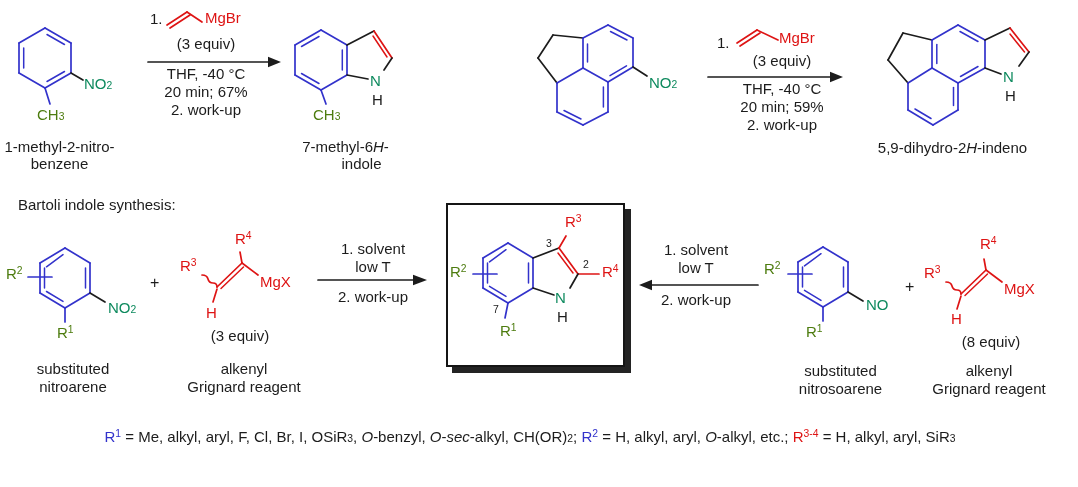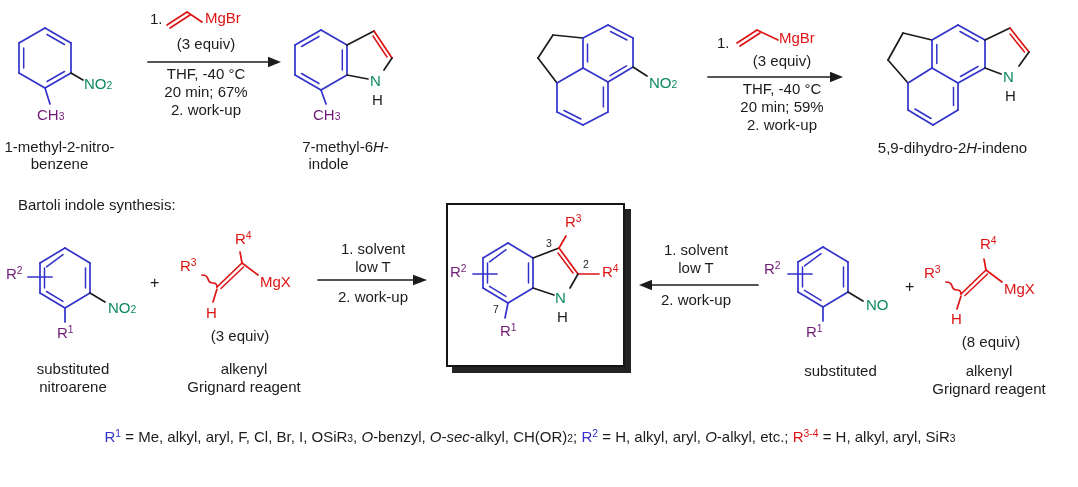--- a/index.html
+++ b/index.html
@@ -1,20 +1,20 @@
 <!DOCTYPE html>
 <html><head>
 <meta charset="utf-8">
 <style>
   html,body{margin:0;padding:0;background:#fff}
   .page{position:relative;width:1078px;height:487px;background:#ffffff;overflow:hidden;
         font-family:"Liberation Sans","DejaVu Sans",sans-serif;font-size:15px;color:#1c1c1c}
   .abs{position:absolute;white-space:nowrap;line-height:1.12}
   .ctr{text-align:center}
-  .blue{color:#701a75}
+  .blue{color:#4d7c0f}
   .red{color:#de1414}
   .green{color:#0e8a5e}
   .b{color:#3232cb}
   .r{color:#de1414}
   .i{font-style:italic}
   .u{text-decoration:underline}
   .sb{font-size:69%}
   .sp{font-size:69%;vertical-align:0.5em}
   .sm{font-size:10.5px}
   .plus{font-size:16px}
@@ -233,21 +233,21 @@
   <span class="abs" style="left:150px;top:11px">1.</span>
   <span class="abs red" style="left:205px;top:10px">MgBr</span>
   <div class="abs ctr" style="left:151px;top:36px;width:110px">(3 equiv)</div>
   <div class="abs ctr" style="left:151px;top:66px;width:110px">THF, -40 °C</div>
   <div class="abs ctr" style="left:151px;top:84px;width:110px">20 min; 67%</div>
   <div class="abs ctr" style="left:151px;top:102px;width:110px">2. work-up</div>
   <span class="abs blue" style="left:313px;top:107px"><span>CH</span><span class="sb">3</span></span>
   <span class="abs green" style="left:370px;top:73px">N</span>
   <span class="abs" style="left:372px;top:92px">H</span>
   <div class="abs ctr" style="left:288px;top:139px;width:115px"><span>7-methyl-6</span><span class="i">H</span><span>-</span></div>
-  <div class="abs ctr" style="left:271px;top:156px;width:115px">indole</div>
+  <div class="abs ctr" style="left:304px;top:156px;width:115px">indole</div>
 
   <span class="abs green" style="left:649px;top:75px"><span>NO</span><span class="sb">2</span></span>
   <span class="abs" style="left:717px;top:35px">1.</span>
   <span class="abs red" style="left:779px;top:30px">MgBr</span>
   <div class="abs ctr" style="left:722px;top:53px;width:120px">(3 equiv)</div>
   <div class="abs ctr" style="left:722px;top:81px;width:120px">THF, -40 °C</div>
   <div class="abs ctr" style="left:722px;top:99px;width:120px">20 min; 59%</div>
   <div class="abs ctr" style="left:722px;top:117px;width:120px">2. work-up</div>
   <span class="abs green" style="left:1003px;top:69px">N</span>
   <span class="abs" style="left:1005px;top:88px">H</span>
@@ -286,20 +286,21 @@
   <span class="abs blue" style="left:500px;top:322px"><span>R</span><span class="sp">1</span></span>
 
   <div class="abs ctr" style="left:640px;top:242px;width:112px">1. solvent</div>
   <div class="abs ctr" style="left:640px;top:260px;width:112px">low T</div>
   <div class="abs ctr" style="left:640px;top:292px;width:112px">2. work-up</div>
 
   <span class="abs blue" style="left:764px;top:260px"><span>R</span><span class="sp">2</span></span>
   <span class="abs blue" style="left:806px;top:323px"><span>R</span><span class="sp">1</span></span>
   <span class="abs green" style="left:866px;top:297px">NO</span>
   <div class="abs ctr" style="left:778px;top:363px;width:125px">substituted</div>
+  <div class="abs ctr" style="left:778px;top:381px;width:125px">nitrosoarene</div>
 
   <span class="abs plus" style="left:905px;top:278px">+</span>
 
   <span class="abs red" style="left:924px;top:264px"><span>R</span><span class="sp">3</span></span>
   <span class="abs red" style="left:980px;top:235px"><span>R</span><span class="sp">4</span></span>
   <span class="abs red" style="left:1004px;top:281px">MgX</span>
   <span class="abs red" style="left:951px;top:311px">H</span>
   <div class="abs ctr" style="left:941px;top:334px;width:100px">(8 equiv)</div>
   <div class="abs ctr" style="left:919px;top:363px;width:140px">alkenyl</div>
   <div class="abs ctr" style="left:919px;top:381px;width:140px">Grignard reagent</div>

